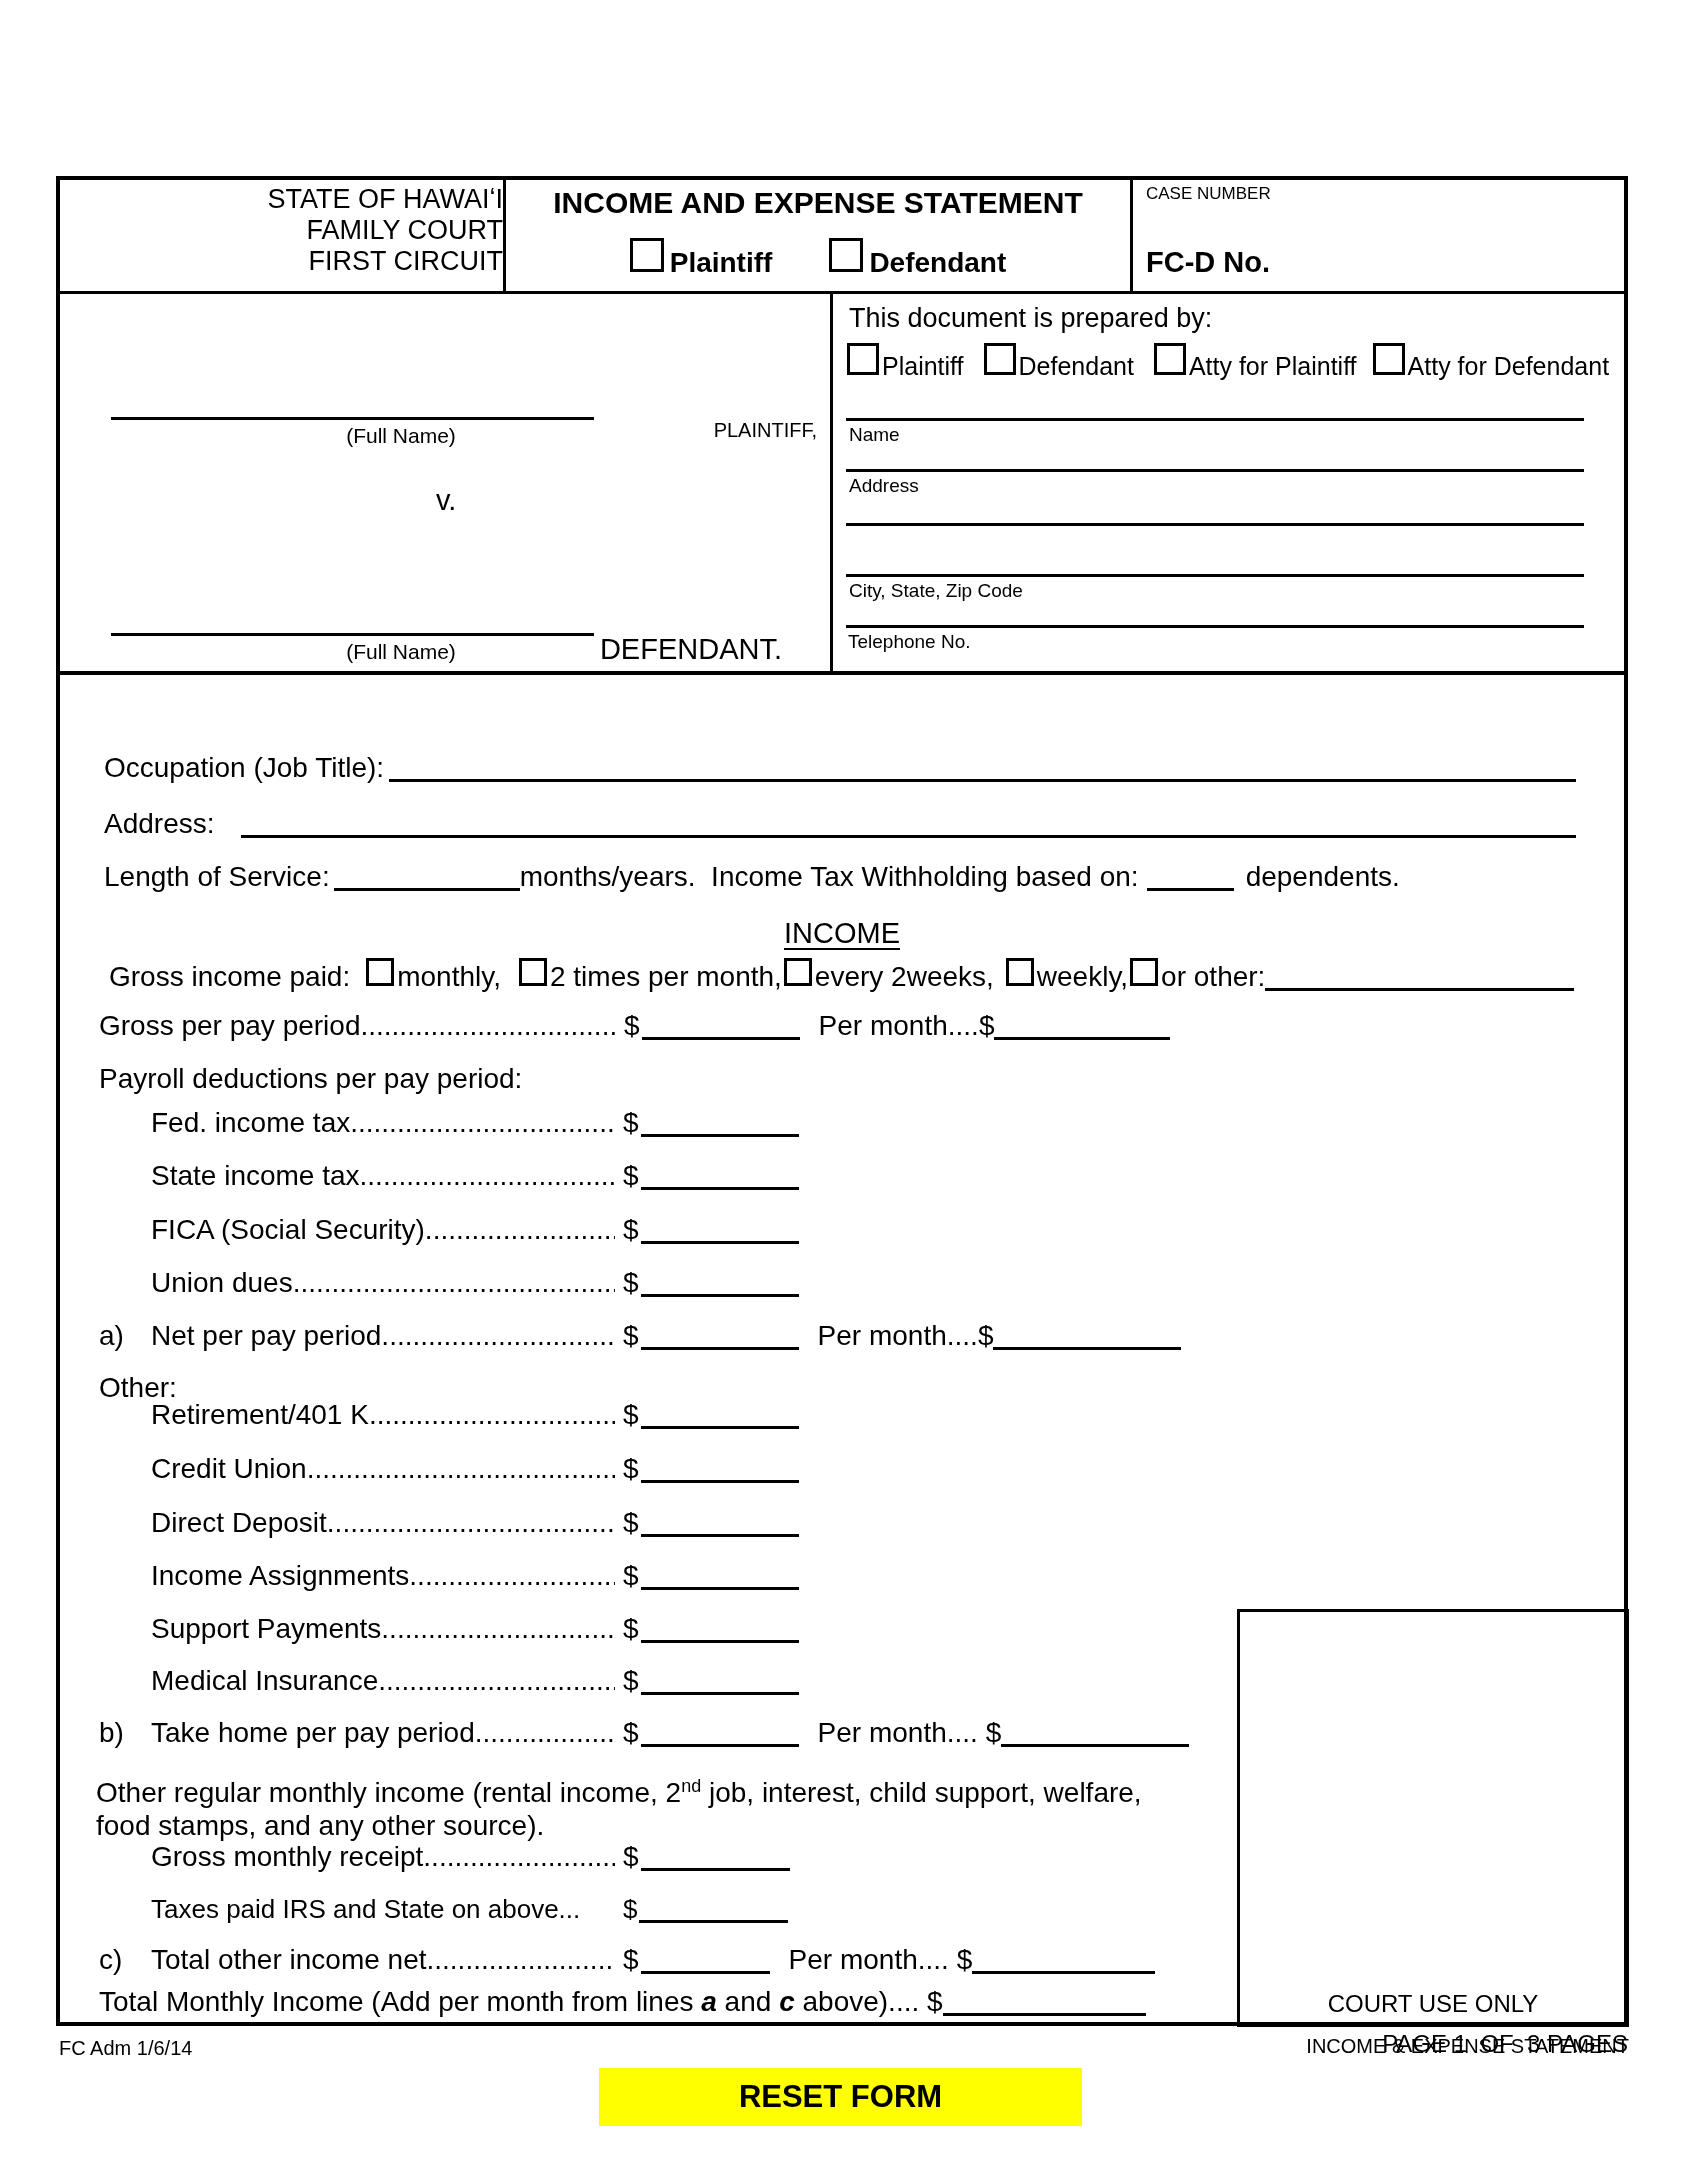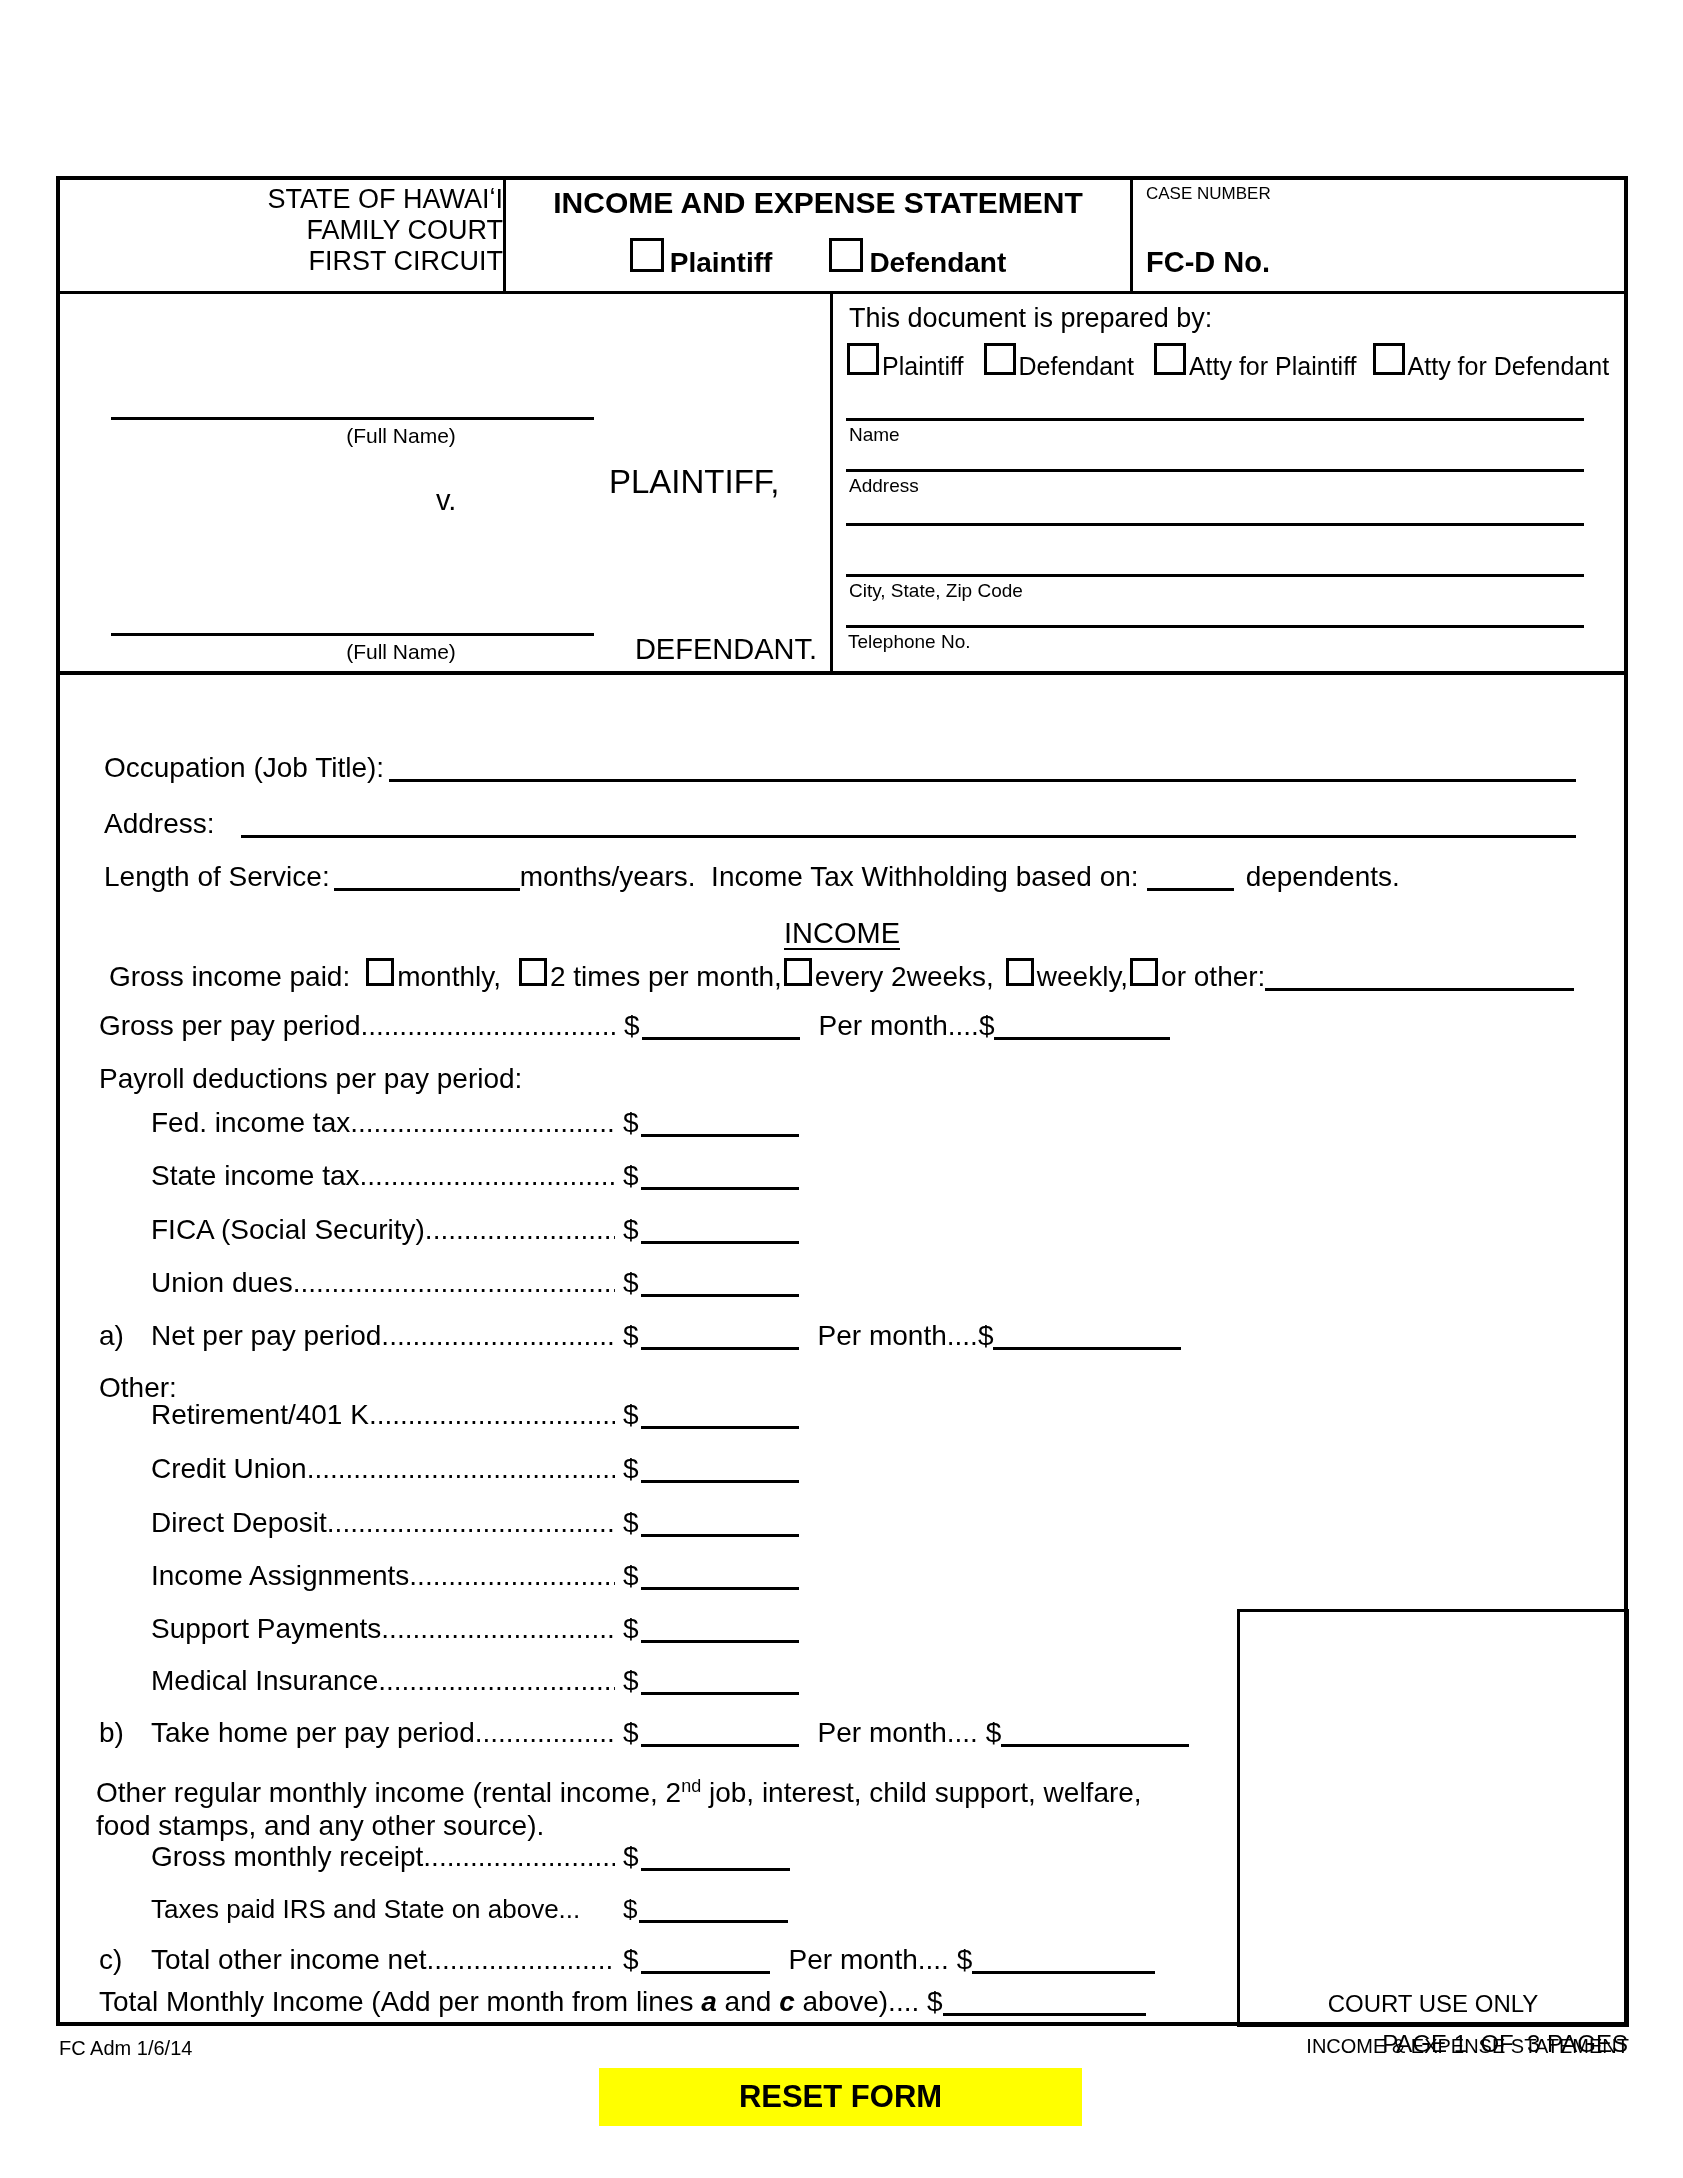--- a/index.html
+++ b/index.html
@@ -51,25 +51,25 @@
     <span class="cb28" style="margin-left:57px;"></span>
     <span style="margin-left:6px;">Defendant</span>
   </div>
 
   <div class="abs" style="left:1146px; top:184px; font-size:17px;">CASE NUMBER</div>
   <div class="abs" style="left:1146px; top:246px; font-size:29px;font-weight:bold;">FC-D No.</div>
   <div class="abs" style="left:1287px; top:238px; width:327px; height:44px;"></div>
 
   <div class="line" style="left:111px; top:417px; width:483px; height:3px;"></div>
   <div class="abs" style="left:297px; top:424px; width:208px; text-align:center; font-size:21px;">(Full Name)</div>
-  <div class="abs" style="left:609px; top:419px; width:208px; text-align:left; font-size:33px;margin-top:44px;">PLAINTIFF,</div>
+  <div class="abs" style="left:609px; top:419px; width:208px; text-align:right; font-size:20px;">PLAINTIFF,</div>
   <div class="abs" style="left:436px; top:484px; font-size:29px;">v.</div>
   <div class="line" style="left:111px; top:633px; width:483px; height:3px;"></div>
   <div class="abs" style="left:297px; top:640px; width:208px; text-align:center; font-size:21px;">(Full Name)</div>
-  <div class="abs" style="left:604px; top:633px; width:213px; text-align:right; font-size:29px;">DEFENDANT.</div>
+  <div class="abs" style="left:569px; top:633px; width:213px; text-align:right; font-size:29px;">DEFENDANT.</div>
 
   <div class="abs" style="left:849px; top:303px; font-size:27px;">This document is prepared by:</div>
   <div class="r" style="left:847px; top:343px; font-size:25px;">
     <span class="cb26"></span>
     <span style="margin-left:3px;">Plaintiff</span>
     <span class="cb26" style="margin-left:20px;"></span>
     <span style="margin-left:3px;">Defendant</span>
     <span class="cb26" style="margin-left:20px;"></span>
     <span style="margin-left:3px;">Atty for Plaintiff</span>
     <span class="cb26" style="margin-left:16px;"></span>

